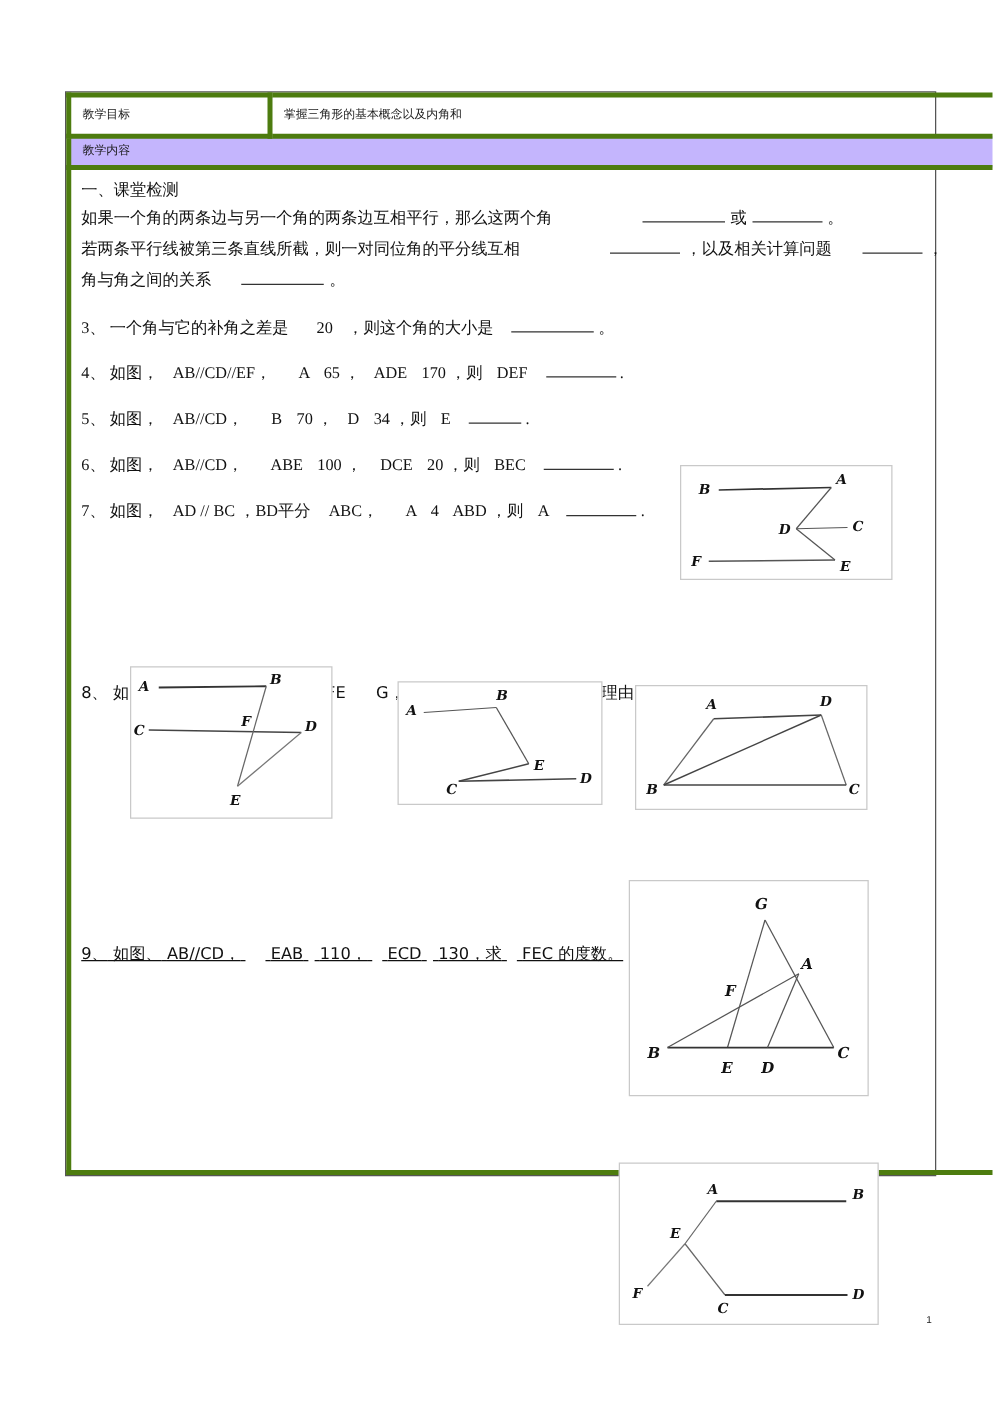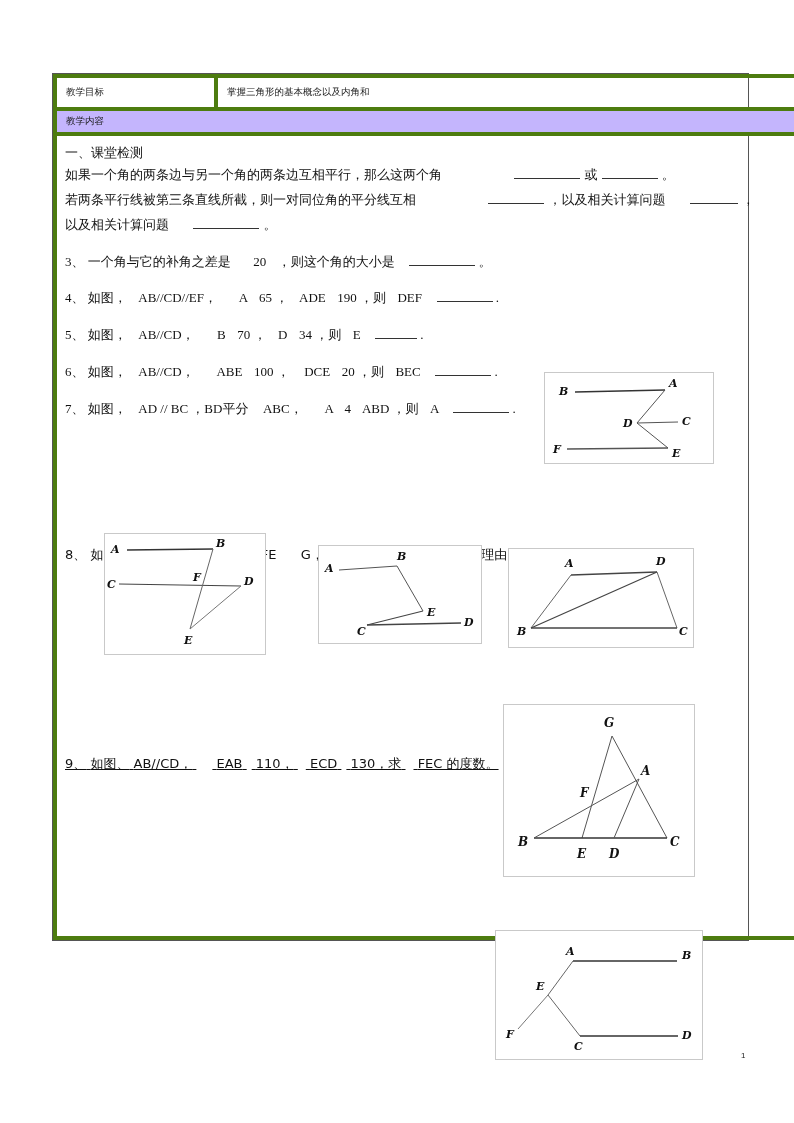--- a/index.html
+++ b/index.html
@@ -133,21 +133,21 @@
           <span class="gap-lg"></span>
           <span class="blank b-med"></span>
           <span>，以及相关计算问题</span>
           <span class="gap-sm"></span>
           <span class="blank b-short"></span>
           <span>，</span>
           <span class="gap-md"></span>
           <span>一</span>
         </div>
         <div class="q intro">
-          <span>以及相关计算问题</span>
+          <span>角与角之间的关系</span>
           <span class="gap-sm"></span>
           <span class="blank b-long"></span>
           <span>。</span>
         </div>
 
         <div class="q q-spaced">
           <span>3、</span>
           <span>一个角与它的补角之差是</span>
           <span class="gap-sm"></span>
           <span>20</span>
@@ -164,21 +164,21 @@
           <span class="sp"></span>
           <span>AB//CD//EF，</span>
           <span class="gap-sm"></span>
           <span>A</span>
           <span class="sp"></span>
           <span>65</span>
           <span>，</span>
           <span class="sp"></span>
           <span>ADE</span>
           <span class="sp"></span>
-          <span>190</span>
+          <span>170</span>
           <span>，则</span>
           <span class="sp"></span>
           <span>DEF</span>
           <span class="gap-xs"></span>
           <span class="blank b-med"></span>
           <span>.</span>
         </div>
 
         <div class="q q-spaced">
           <span>5、</span>

